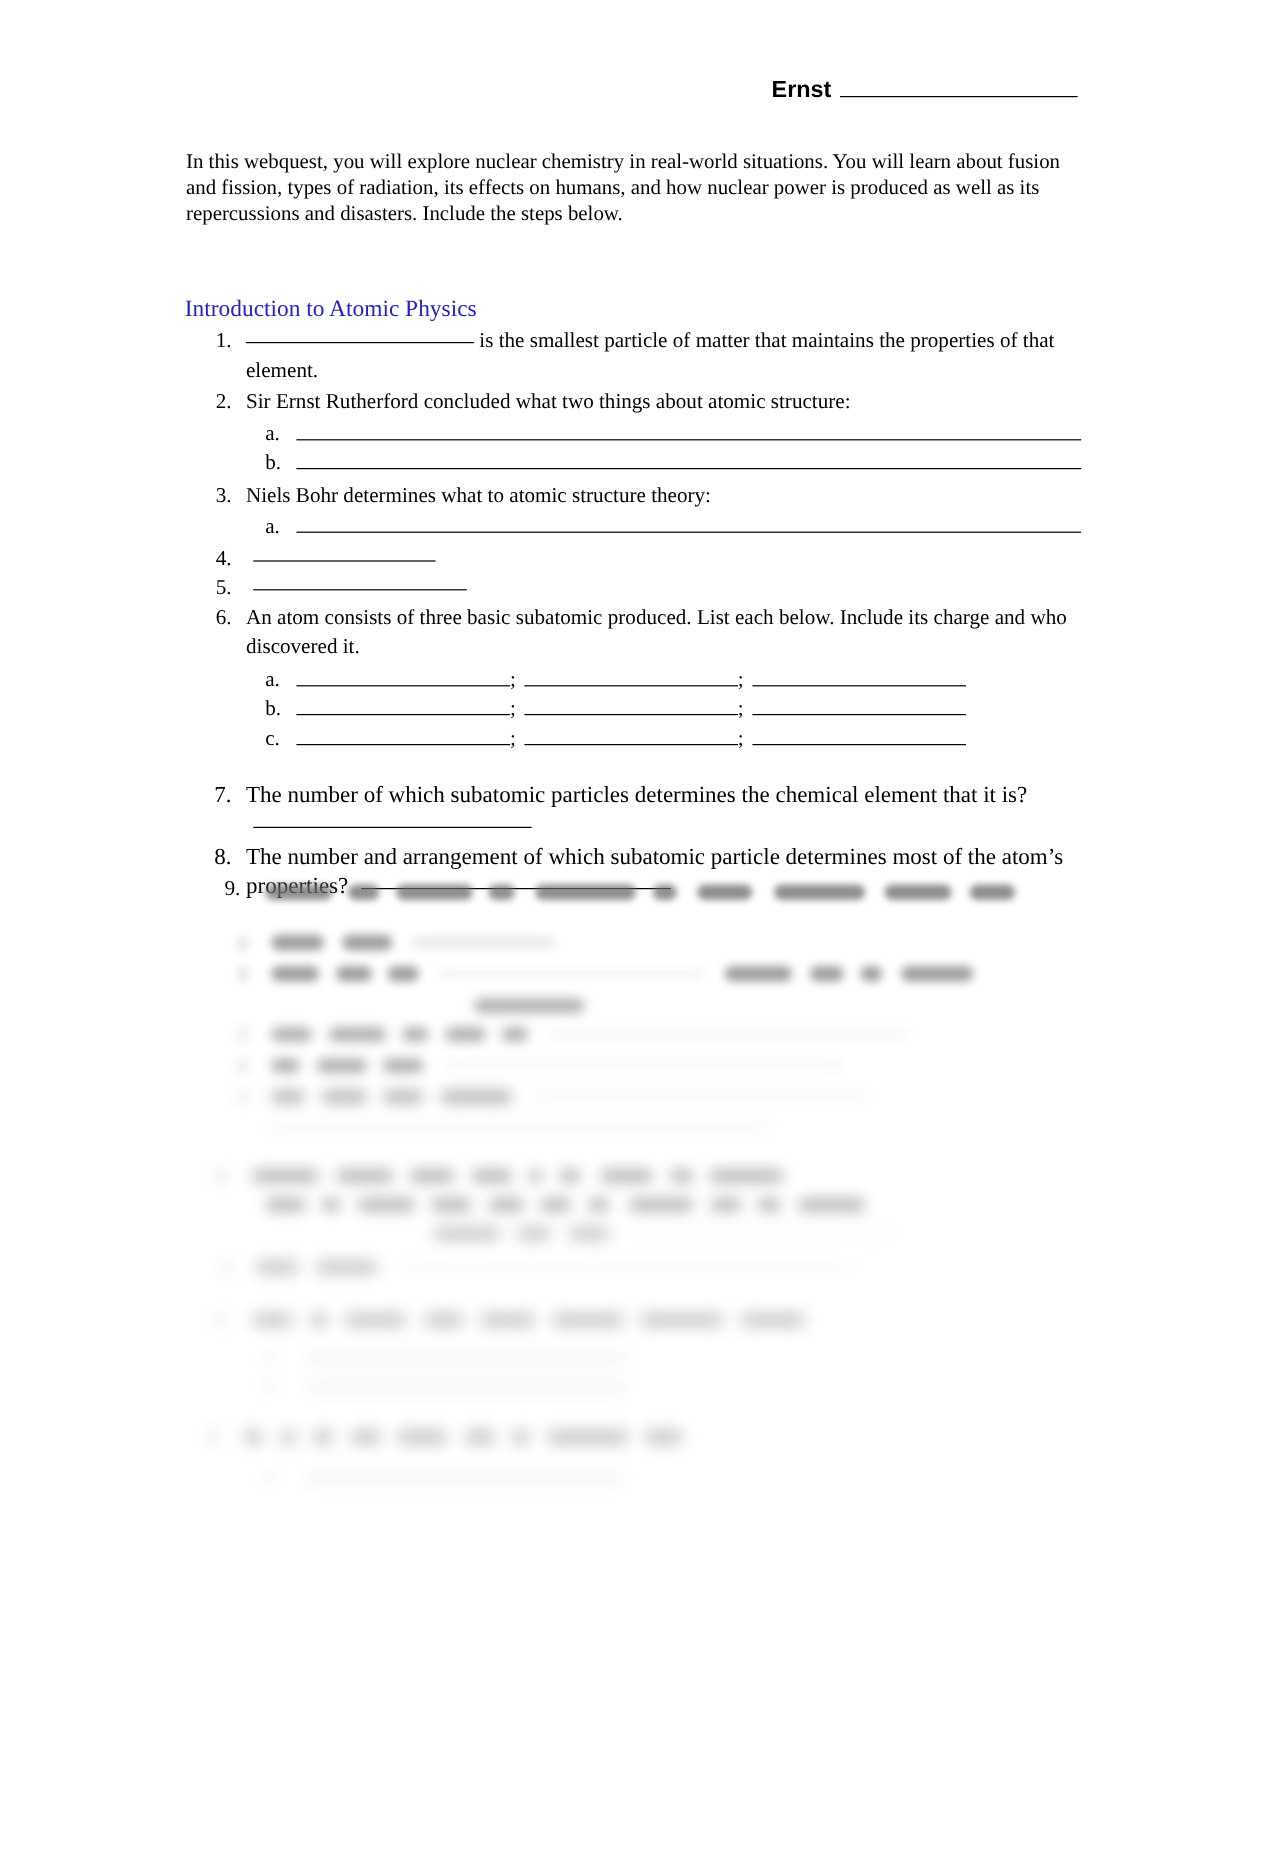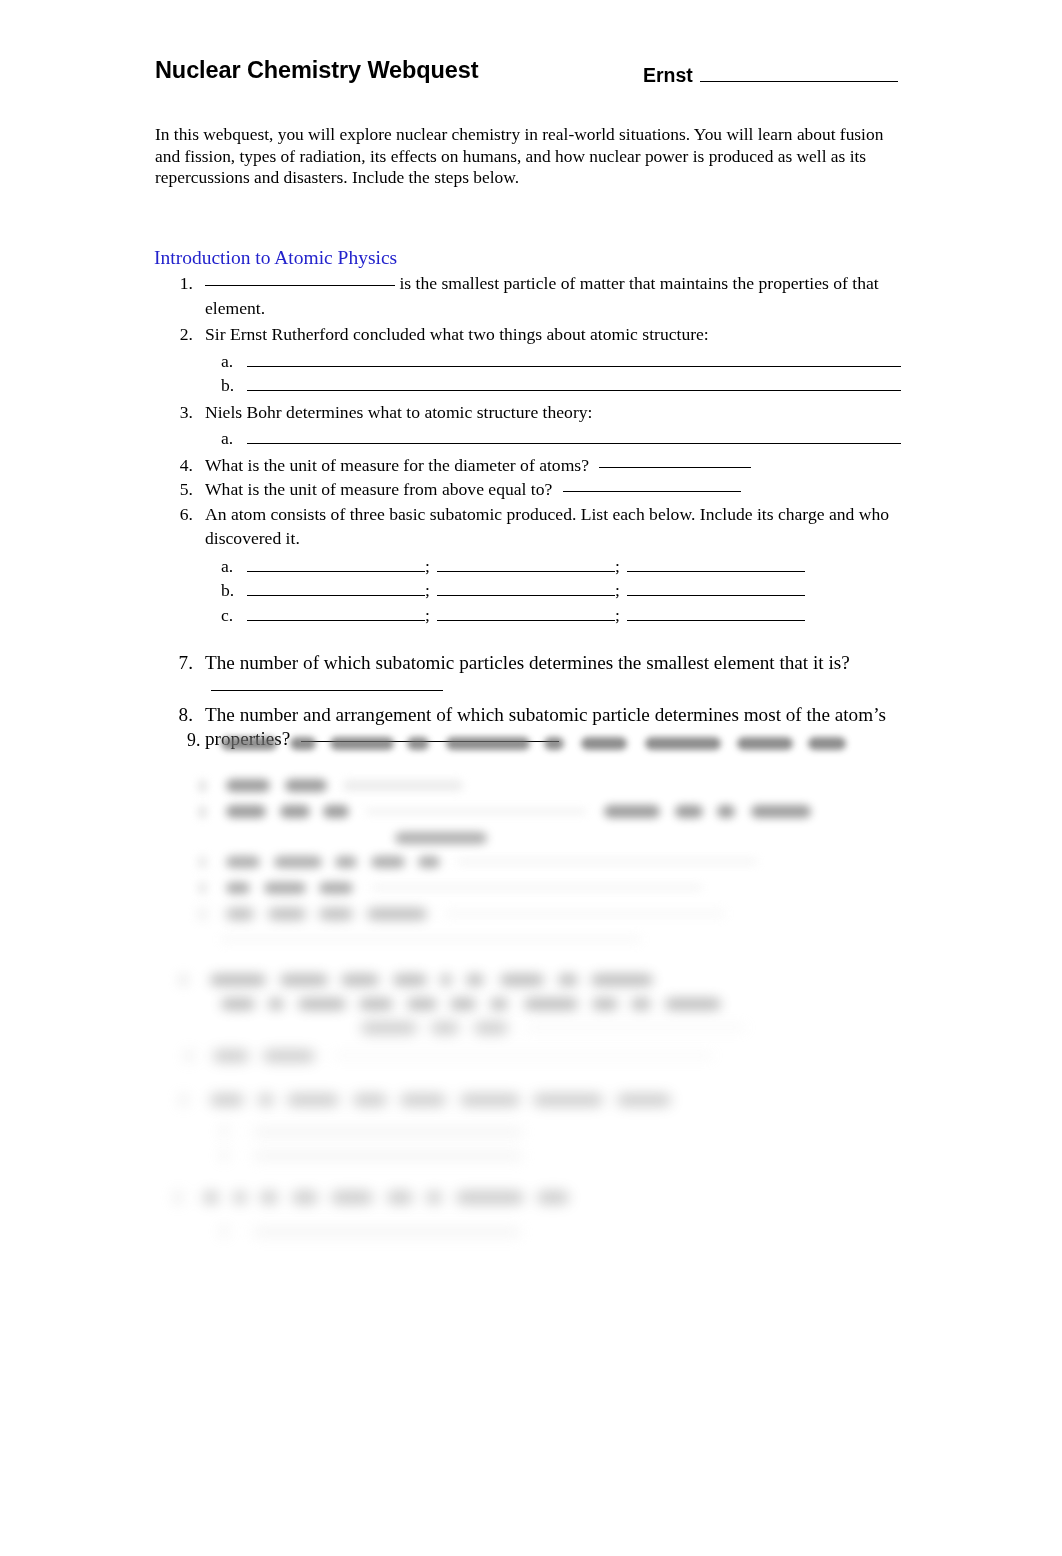--- a/index.html
+++ b/index.html
@@ -190,21 +190,20 @@
     font-size: 17.8px;
     color: #000;
   }
 </style>
 </head>
 <body>
 
 <div class="page">
 
   <div class="header">
-    <div class="doc-title">Nuclear Chemistry Webquest</div>
 
     <div class="name-group">
       <span class="name-label">Ernst</span>
       <span class="name-blank"></span>
     </div>
   </div>
 
   <div class="intro">In this webquest, you will explore nuclear chemistry in real-world situations.  You will learn about fusion and fission, types of radiation, its effects on humans, and how nuclear power is produced as well as its repercussions and disasters.   Include the steps below.</div>
 
   <div class="section-heading">Introduction to Atomic Physics</div>
@@ -243,29 +242,27 @@
     <div class="sub band-a" style="margin-top:2px;">
       <span class="sub-mark">a.</span>
       <span class="sub-body">
         <span class="blank blank-full"></span>
       </span>
     </div>
 
     <div class="q band-a" style="margin-top:2px;">
       <span class="q-num">4.</span>
       <span class="q-body">
-        <span>What is the unit of measure for the diameter of atoms?</span>
         <span class="blank-inline" style="width:152px;margin-left:6px;"></span>
       </span>
     </div>
 
     <div class="q band-a">
       <span class="q-num">5.</span>
       <span class="q-body">
-        <span>What is the unit of measure from above equal to?</span>
         <span class="blank-inline" style="width:178px;margin-left:6px;"></span>
       </span>
     </div>
 
     <div class="q band-a">
       <span class="q-num">6.</span>
       <span class="q-body">An atom consists of three basic subatomic produced.  List each below. Include its charge and who discovered it.</span>
     </div>
     <div class="sub band-a" style="margin-top:3px;">
       <span class="sub-mark">a.</span>
@@ -294,21 +291,21 @@
           <span class="semi">;</span>
         <span class="blank blank-third"></span>
           <span class="semi">;</span>
         <span class="blank blank-third"></span>
       </span>
     </div>
 
     <div class="q band-b" style="margin-top:24px;">
       <span class="q-num">7.</span>
       <span class="q-body">
-        <span>The number of which subatomic particles determines the smallest element that it is?</span>
+        <span>The number of which subatomic particles determines the chemical element that it is?</span>
         <span class="blank-inline" style="width:232px;margin-left:6px;"></span>
       </span>
     </div>
 
     <div class="q band-b" style="margin-top:2px;">
       <span class="q-num">8.</span>
       <span class="q-body">
         <span>The number and arrangement of which subatomic particle determines most of the atom’s properties?</span>
         <span class="blank-inline" style="width:258px;margin-left:6px;"></span>
       </span>

